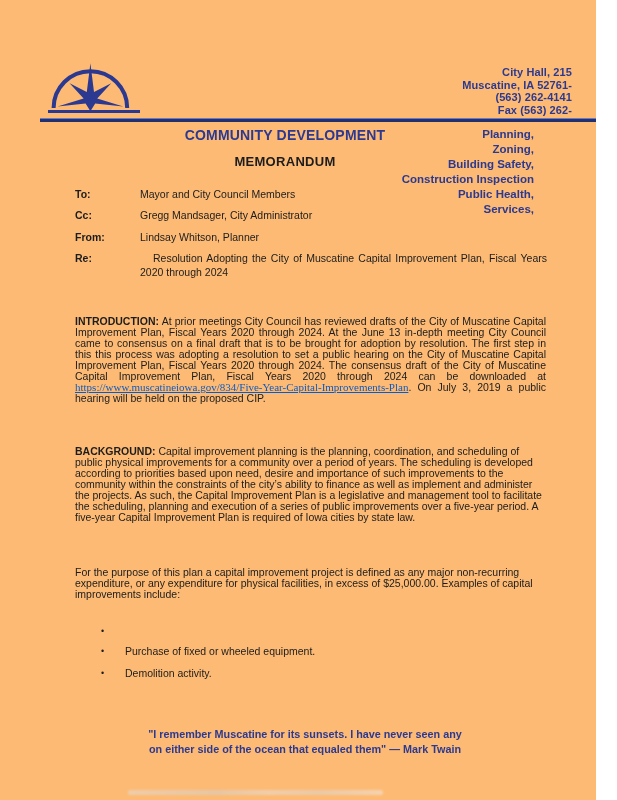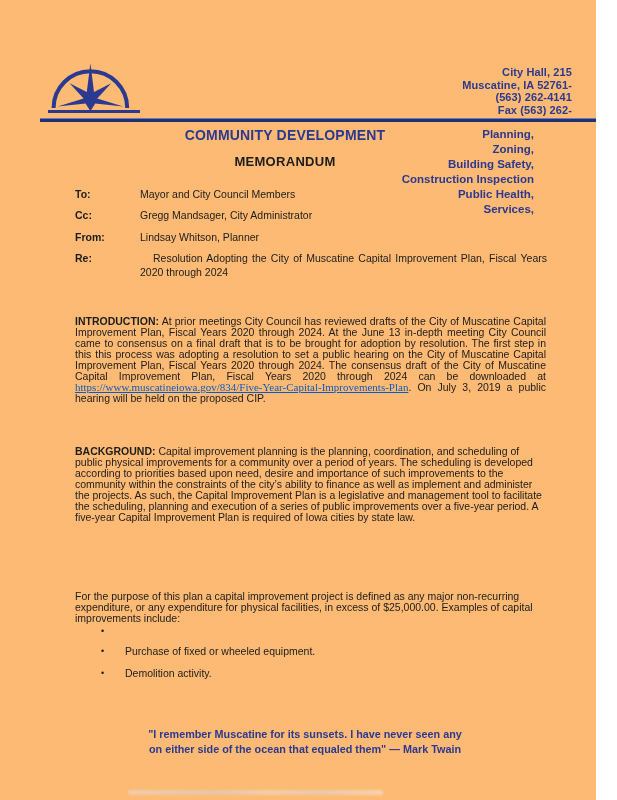--- a/index.html
+++ b/index.html
@@ -41,21 +41,21 @@
   .memo-label { width: 65px; font-weight: bold; flex: none; }
   .memo-value { flex: 1; line-height: 13.3px; }
   .memo-value.re-value { text-align: justify; text-indent: 13px; }
 
   
   .para { position: absolute; left: 75px; width: 471px; font-size: 10.5px; line-height: 11px; }
   .para.justified { text-align: justify; }
   .lead { font-weight: bold; }
   .intro { top: 316px; }
   .background { top: 446px; }
-  .purpose { top: 591px; }
+  .purpose { top: 567px; }
   a.doc-link {
     color: #0b5bc4; text-decoration: underline;
     font-family: "Liberation Serif", serif; font-size: 11px;
   }
 
   
   .bullets { position: absolute; left: 75px; top: 621px; width: 471px; font-size: 10.5px; }
   .bullet-item { display: flex; margin-bottom: 9px; }
   .bullet-item.spread { line-height: 20.5px; margin-bottom: 3px; }
   .bullet-item.single { line-height: 13.4px; margin-bottom: 8.6px; }

